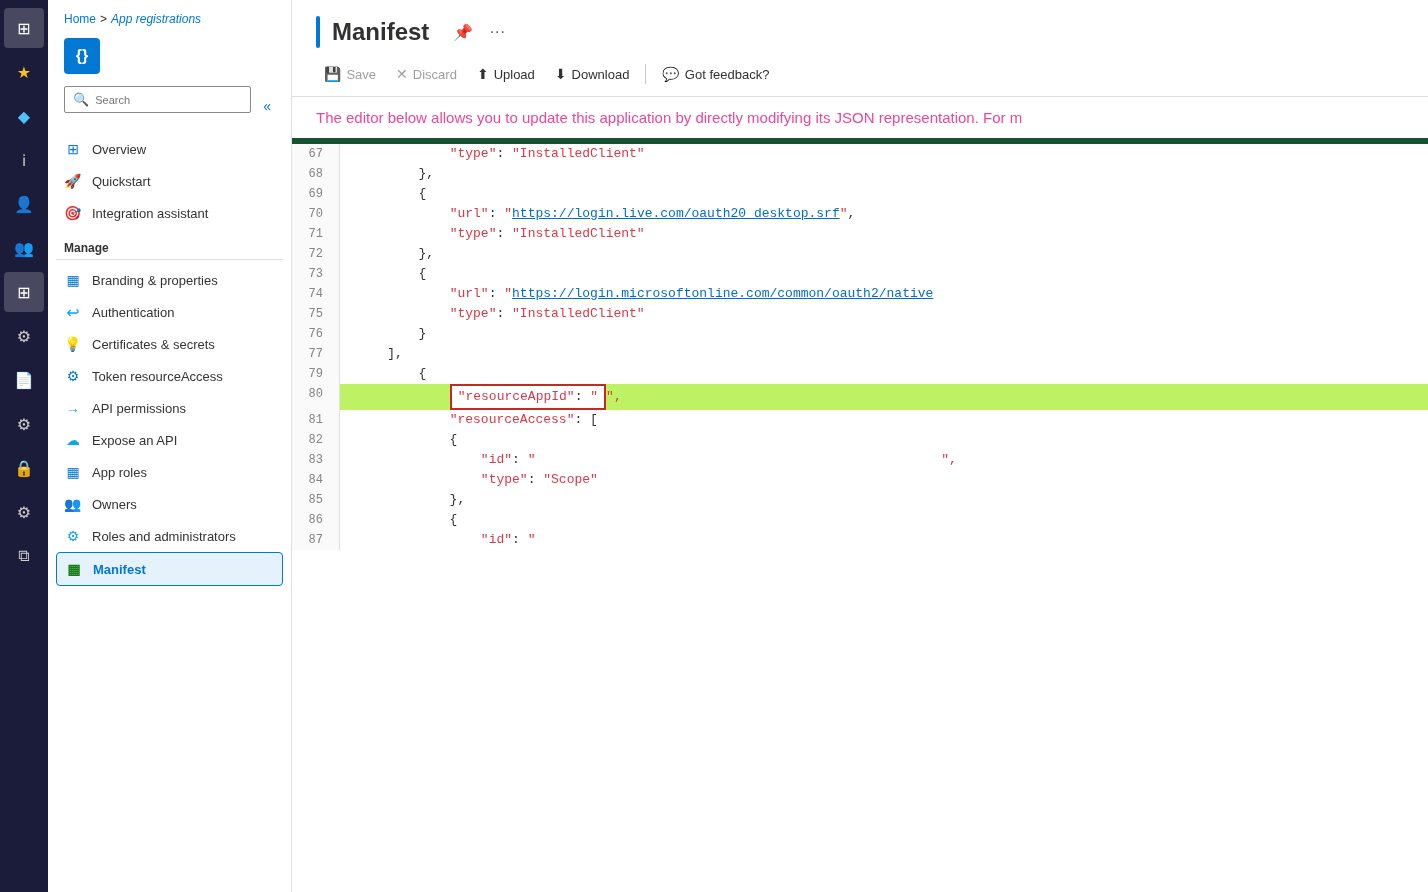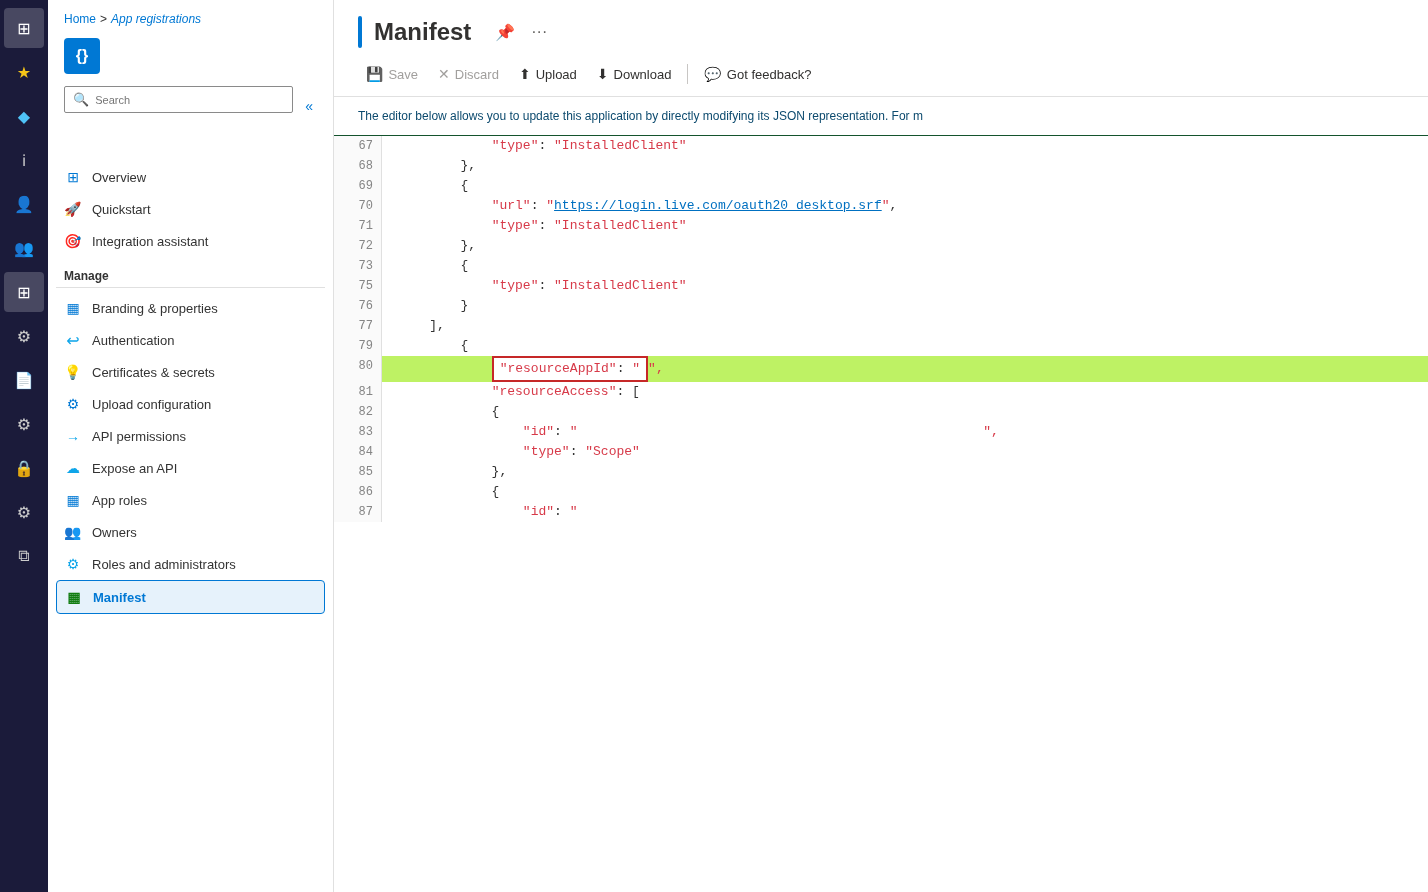--- a/index.html
+++ b/index.html
@@ -25,29 +25,28 @@
       color: #ccc;
       border-radius: 4px;
       cursor: pointer;
       font-size: 16px;
       position: relative;
     }
     .icon-bar-item.active { background: rgba(255,255,255,0.2); color: #fff; }
 
     
     .sidebar {
-      width: 286px;
+      width: 244px;
       background: #fff;
       border-right: 1px solid #e0e0e0;
       display: flex;
       flex-direction: column;
       flex-shrink: 0;
       overflow-y: auto;
       padding-bottom: 16px;
-      gap: 28px;
     }
 
     .sidebar-top {
       padding: 12px 16px 0;
     }
 
     .breadcrumb {
       display: flex;
       align-items: center;
       gap: 4px;
@@ -212,44 +211,44 @@
 
     .toolbar-separator {
       width: 1px;
       height: 20px;
       background: #c8c6c4;
       margin: 0 4px;
     }
 
     .description-text {
       padding: 12px 24px;
-      font-size: 12px;
-      color: #0c4a6e;
-      border-bottom: 1px solid #14532d;
+      font-size: 15px;
+      color: #ec4899;
+      border-bottom: 6px solid #14532d;
     }
 
     
     .code-editor {
       flex: 1;
       overflow-y: auto;
       padding: 0;
       font-family: 'Consolas', 'Courier New', monospace;
       font-size: 13px;
     }
 
     .code-line {
       display: flex;
       min-height: 20px;
       line-height: 20px;
     }
 
     .line-number {
       width: 48px;
       text-align: right;
-      padding-right: 8px;
+      padding-right: 16px;
       color: #858585;
       font-size: 12px;
       flex-shrink: 0;
       user-select: none;
       border-right: 1px solid #e0e0e0;
       background: #fafafa;
     }
 
     .line-content {
       padding-left: 16px;
@@ -334,21 +333,21 @@
     <div class="nav-item">
       <span class="nav-icon" style="color:#0ea5e9;font-size:16px">↩</span>
       <span>Authentication</span>
     </div>
     <div class="nav-item">
       <span class="nav-icon" style="color:#f59e0b">💡</span>
       <span>Certificates &amp; secrets</span>
     </div>
     <div class="nav-item">
       <span class="nav-icon" style="color:#0078d4">⚙</span>
-      <span>Upload configuration</span>
+      <span>Token resourceAccess</span>
     </div>
     <div class="nav-item">
       <span class="nav-icon" style="color:#0ea5e9">→</span>
       <span>API permissions</span>
     </div>
     <div class="nav-item">
       <span class="nav-icon" style="color:#0ea5e9">☁</span>
       <span>Expose an API</span>
     </div>
     <div class="nav-item">
@@ -437,20 +436,24 @@
     <div class="code-line">
       <div class="line-number">72</div>
       <div class="line-content">        },</div>
     </div>
 
     <div class="code-line">
       <div class="line-number">73</div>
       <div class="line-content">        {</div>
     </div>
 
+    <div class="code-line">
+      <div class="line-number">74</div>
+      <div class="line-content">            <span class="json-key">"url"</span>: <span class="json-string">"<a class="json-link" href="#">https://login.microsoftonline.com/common/oauth2/native</a></span></div>
+    </div>
 
     <div class="code-line">
       <div class="line-number">75</div>
       <div class="line-content">            <span class="json-key">"type"</span>: <span class="json-string">"InstalledClient"</span></div>
     </div>
 
     <div class="code-line">
       <div class="line-number">76</div>
       <div class="line-content">        }</div>
     </div>

